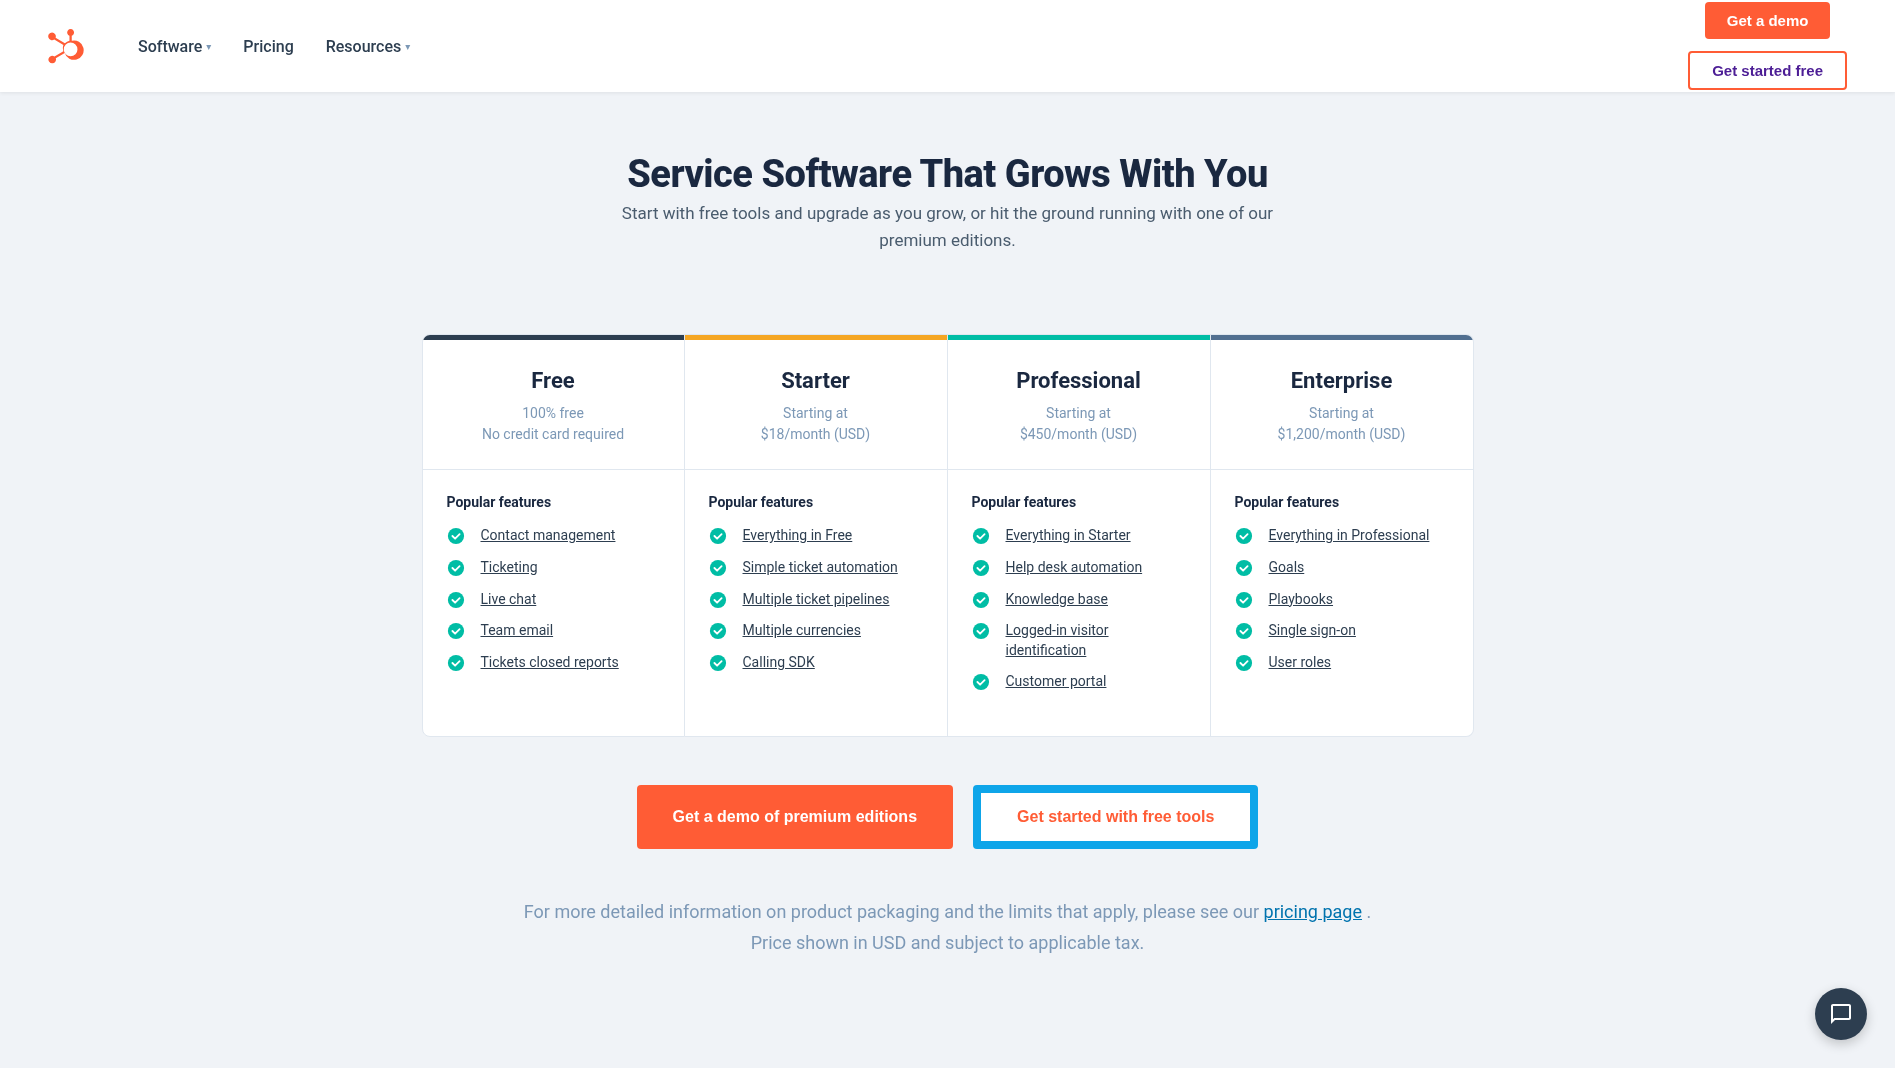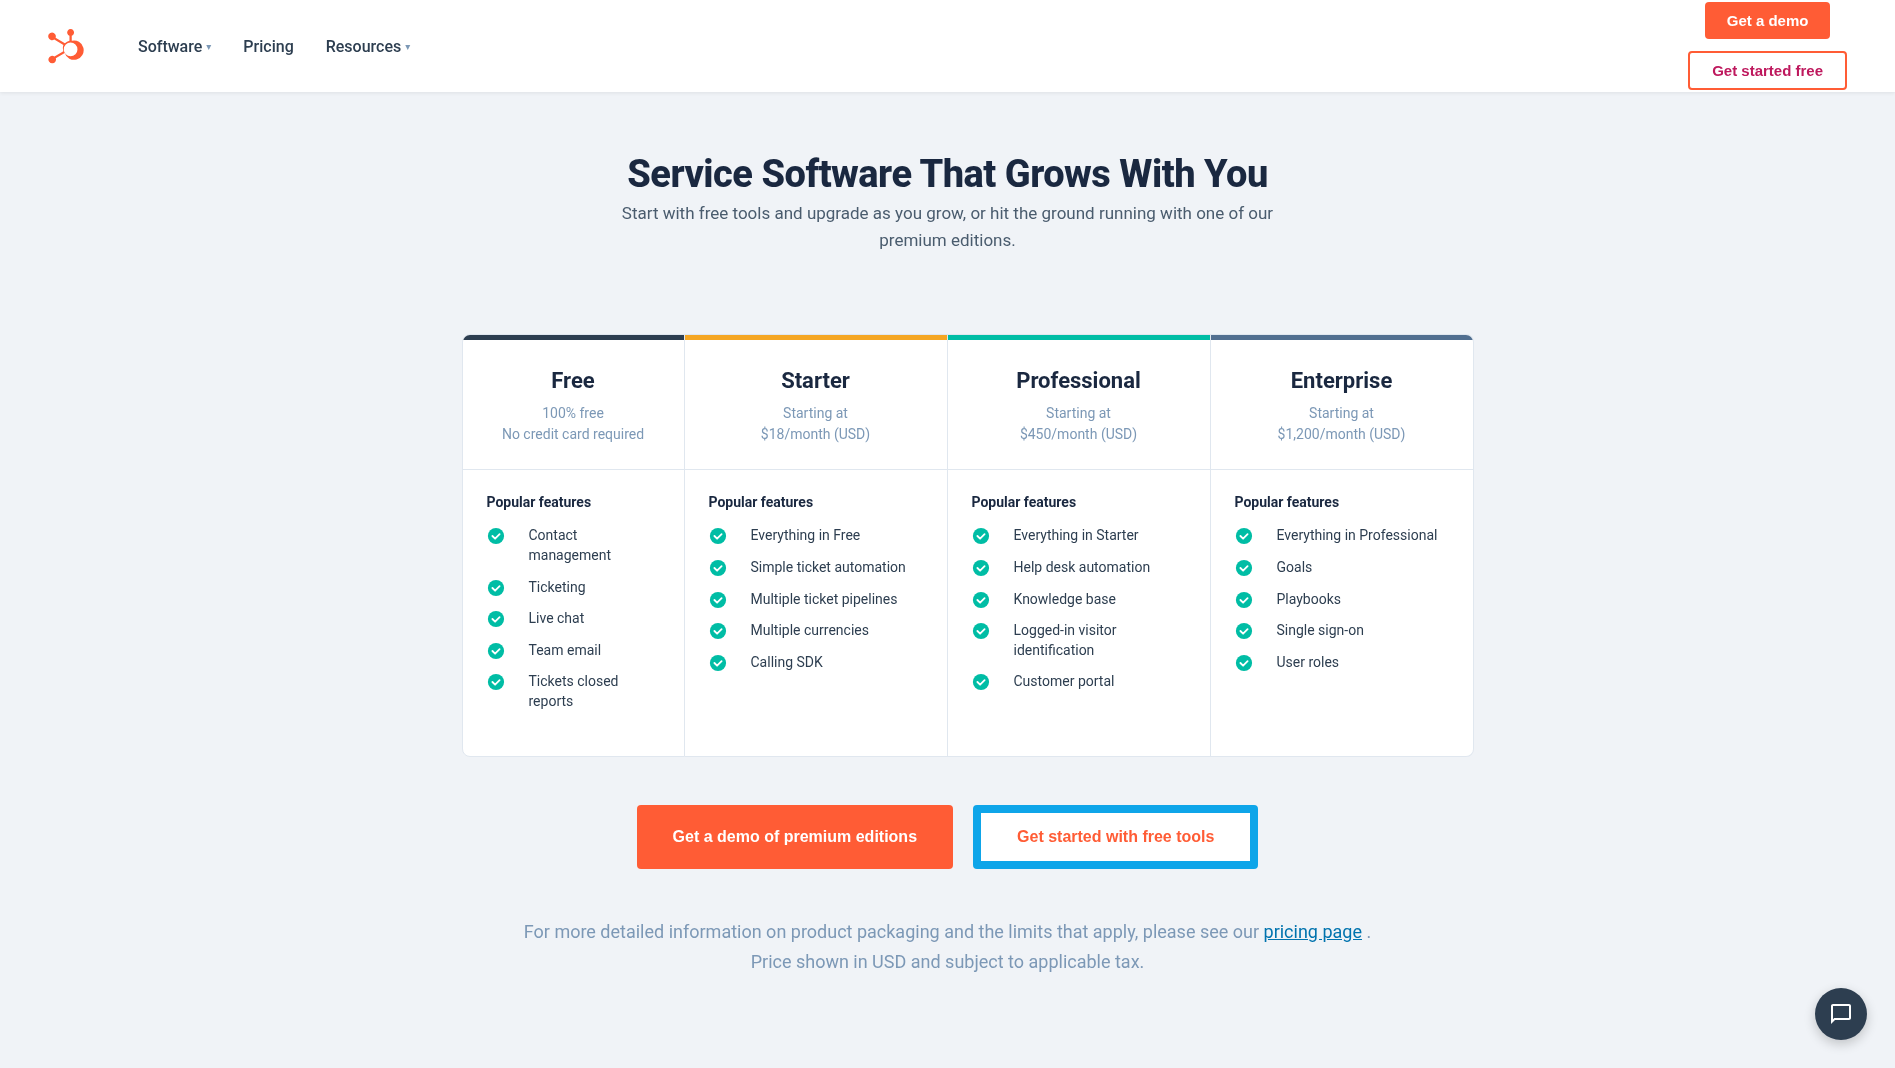--- a/index.html
+++ b/index.html
@@ -63,21 +63,21 @@
       color: #fff;
       border: none;
       border-radius: 4px;
       padding: 10px 22px;
       font-size: 15px;
       font-weight: 600;
       cursor: pointer;
     }
     .btn-free {
       background: #fff;
-      color: #be185d;
+      color: #4c1d95;
       border: 2px solid #ff5c35;
       border-radius: 4px;
       padding: 9px 22px;
       font-size: 15px;
       font-weight: 600;
       cursor: pointer;
     }
 
     
     .hero {
@@ -108,21 +108,21 @@
       margin: 40px auto 0;
       padding: 0 24px;
     }
 
     .plan-card {
       background: #fff;
       border: 1px solid #e0e7ef;
       overflow: hidden;
       position: relative;
     }
-    .plan-card:first-child { border-radius: 8px 0 0 8px; margin-left: 40px; }
+    .plan-card:first-child { border-radius: 8px 0 0 8px; }
     .plan-card:last-child { border-radius: 0 8px 8px 0; }
     .plan-card + .plan-card { border-left: none; }
 
     .plan-header {
       border-top: 5px solid transparent;
       padding: 28px 24px 24px;
       text-align: center;
       border-bottom: 1px solid #e0e7ef;
     }
 
@@ -148,25 +148,26 @@
     }
     .features-label {
       font-size: 14px;
       font-weight: 700;
       color: #1a2840;
       margin-bottom: 16px;
     }
     .feature-item {
       display: flex;
       align-items: flex-start;
-      gap: 24px;
+      gap: 16px;
       margin-bottom: 12px;
       font-size: 14px;
       color: #2d3e50;
       line-height: 1.4;
+      text-decoration: underline;
     }
     .check-icon {
       flex-shrink: 0;
       width: 18px;
       height: 18px;
       margin-top: 1px;
     }
 
     
     .cta-section {

